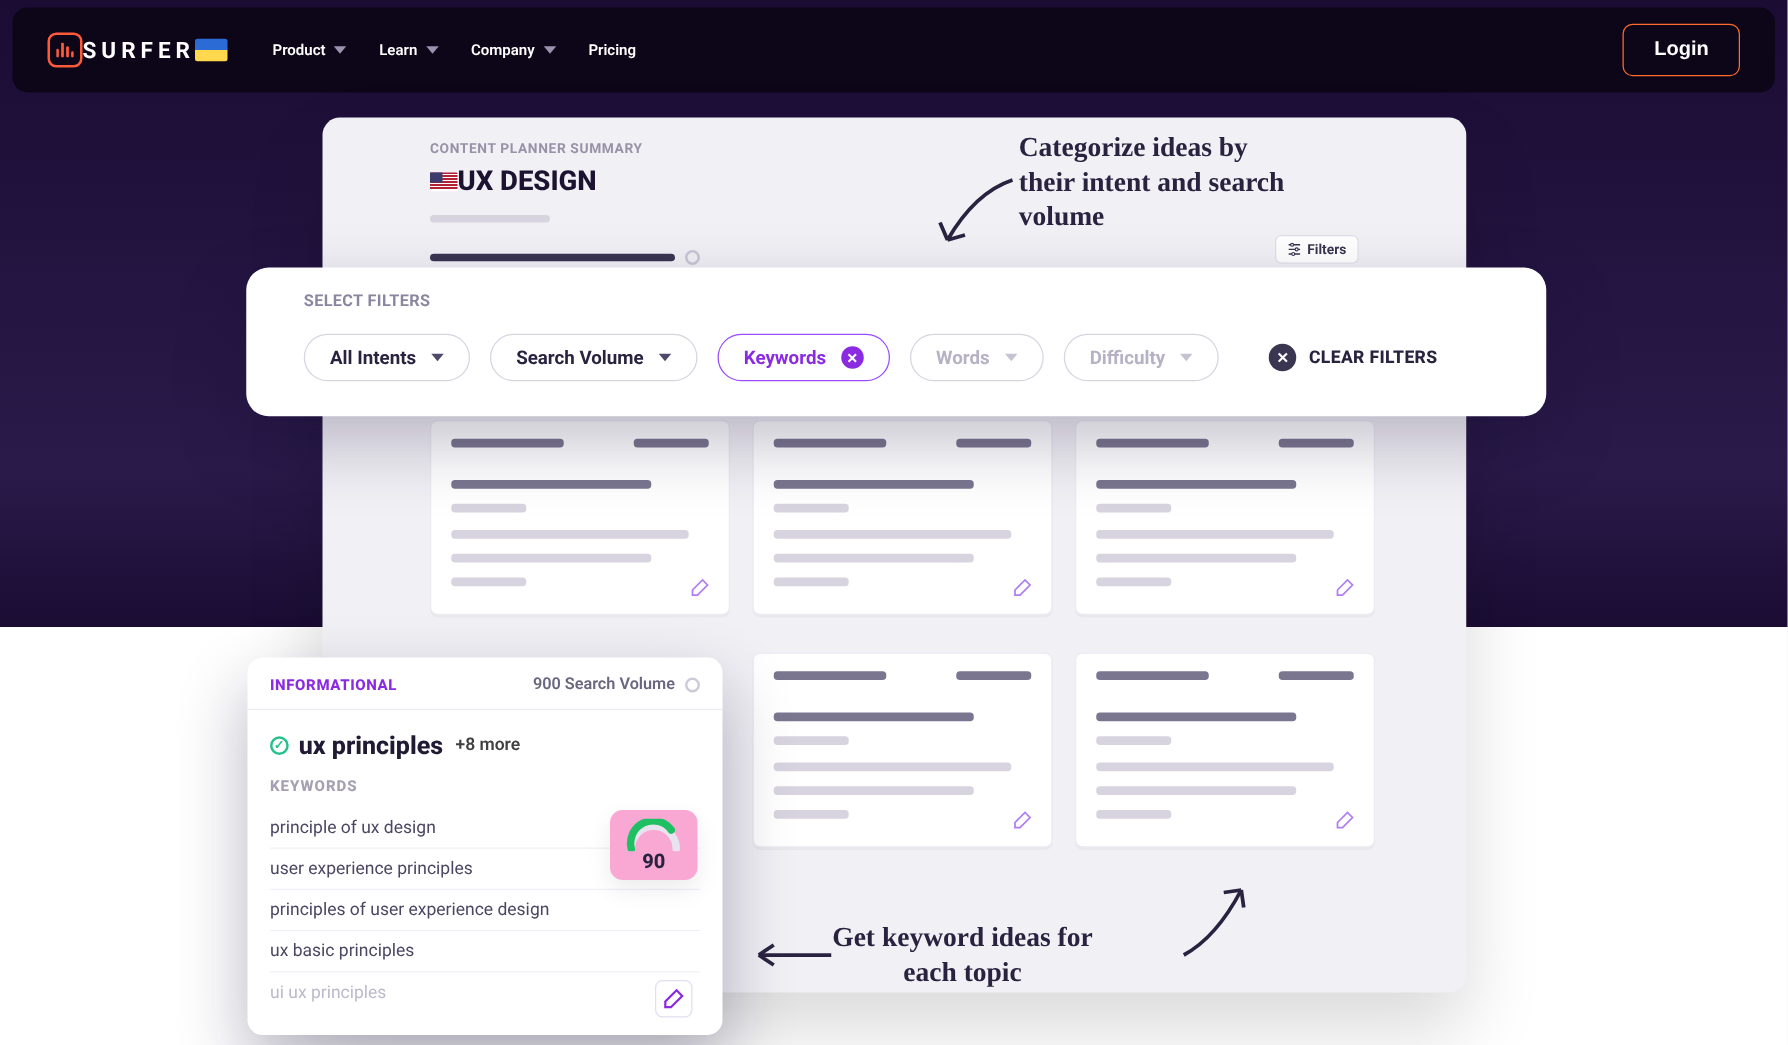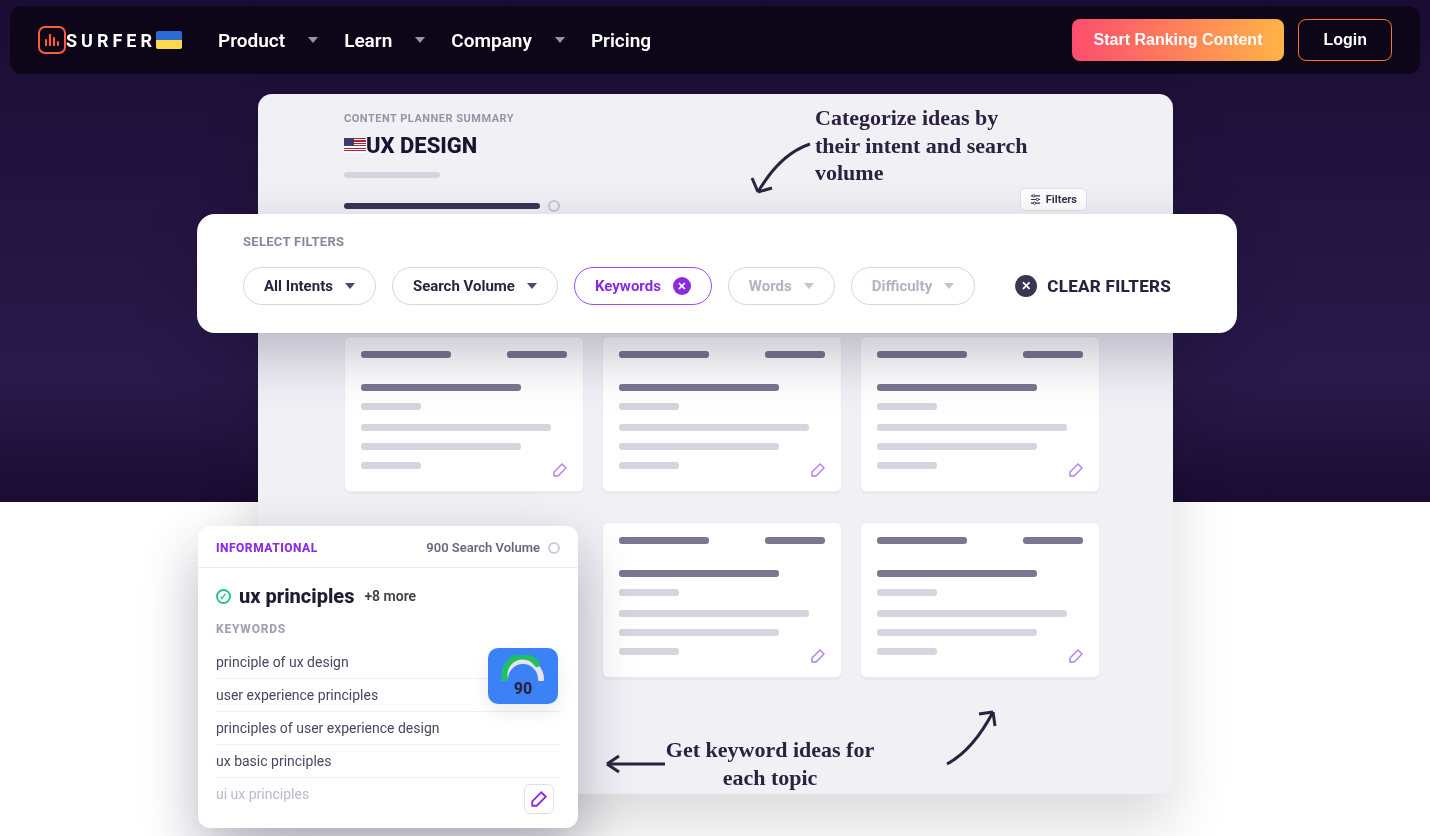--- a/index.html
+++ b/index.html
@@ -21,21 +21,21 @@
     align-items: center;
     padding: 0 28px;
     justify-content: space-between;
   }
   .nav-left { display: flex; align-items: center; gap: 28px; }
   .logo { display: flex; align-items: center; color: #fff; font-weight: 700; letter-spacing: 4px; font-size: 18px; }
   .logo-icon { width: 28px; height: 28px; border: 2.5px solid #ff5b3b; border-radius: 7px; display:flex; align-items:center; justify-content:center; }
   .logo-icon svg { display:block; }
   .flag-ua { width: 26px; height: 18px; background: linear-gradient(180deg,#2a6bd6 0 50%,#ffd84d 50% 100%); border-radius:2px; }
   .nav-menu { display: flex; gap: 26px; margin-left: 8px; }
-  .nav-item { color: #fff; font-size: 19px; font-weight: 600; display:flex; align-items:center; gap:23px; cursor:pointer; }
+  .nav-item { color: #fff; font-size: 12px; font-weight: 600; display:flex; align-items:center; gap:7px; cursor:pointer; }
   .chev { width:0;height:0;border-left:5px solid transparent;border-right:5px solid transparent;border-top:6px solid #9a92ae; }
   .nav-right { display:flex; gap:14px; align-items:center; }
   .btn-cta {
     background: linear-gradient(90deg,#ff4d6d 0%, #ffb347 100%);
     color:#fff; font-weight:700; font-size:16px; padding: 12px 22px;
     border-radius:8px; border:none; cursor:pointer;
   }
   .btn-login {
     background: transparent; color:#fff; font-weight:700; font-size:16px;
     padding: 11px 24px; border-radius:8px; border: 1.5px solid #ff6b2c; cursor:pointer;
@@ -82,21 +82,21 @@
     display:flex; align-items:center; gap:12px; font-size:15px; font-weight:700;
     color:#2a2340; cursor:pointer; background:#fff;
   }
   .chip.muted { color:#b6b1c5; }
   .chip.active { border-color:#9a4dff; color:#8a2be2; }
   .chip .xmark { width:18px;height:18px;border-radius:50%;background:#8a2be2;color:#fff;display:flex;align-items:center;justify-content:center;font-size:11px;font-weight:700;}
   .chip .chev { border-top-color:#4f4868; }
   .chip.muted .chev { border-top-color:#c6c2d2; }
   .clear { display:flex; align-items:center; gap:10px; margin-left:24px; cursor:pointer;}
   .clear .xround { width:22px;height:22px;border-radius:50%;background:#3a3550;color:#fff;display:flex;align-items:center;justify-content:center;font-size:12px;font-weight:700;}
-  .clear span.t { font-weight:800; color:#2a2340; font-size:17px; letter-spacing:.3px;}
+  .clear span.t { font-weight:800; color:#2a2340; font-size:14px; letter-spacing:.3px;}
 
   
   .grid { position:absolute; left:86px; top:242px; display:grid; grid-template-columns: repeat(3, 240px); gap:18px; }
   .card, .card2 {
     background:#fff; border-radius:6px; box-shadow:0 2px 0 rgba(0,0,0,.03);
     padding:14px 16px 12px 16px; border:1px solid #eceaf2; position:relative; height:156px;
   }
   .row2 { position:absolute; left:86px; top:428px; display:grid; grid-template-columns: repeat(3, 240px); gap:18px; }
   .sk { height:7px; background:#d7d4df; border-radius:3px; margin-bottom:12px; }
   .sk.dark { background:#7b768f; }
@@ -124,21 +124,21 @@
   .ring { width:12px;height:12px;border-radius:50%;border:2px solid #cfcad9; margin-left:8px;}
   .detail-body { padding: 16px 18px 4px 18px; }
   .topic-row { display:flex; align-items:center; gap:8px; }
   .check { width:15px;height:15px;border-radius:50%;border:2px solid #27c28b;display:flex;align-items:center;justify-content:center;color:#27c28b;font-size:10px;font-weight:900;}
   .topic { font-size:20px; font-weight:800; color:#201a33;}
   .more { color:#404040; font-size:14px; font-weight:600; margin-left:2px;}
   .kw-label { color:#a49fb3; font-size:12px; font-weight:800; letter-spacing:.8px; margin-top:14px;}
   .kwlist { margin-top:10px; }
   .kw { font-size:14px; color:#4c4662; padding:8px 0; border-bottom:1px solid #f1eff6;}
   .kw.faded { color:#bdb8ca; }
-  .gauge-box { position:absolute; right:20px; top:122px; background:#3b82f6; border-radius:10px;
+  .gauge-box { position:absolute; right:20px; top:122px; background:#f9a8d4; border-radius:10px;
     box-shadow:0 8px 20px rgba(0,0,0,.08); width:70px; height:56px; display:flex; flex-direction:column; align-items:center; justify-content:center; gap:2px;}
   .big-edit { position:absolute; right:24px; bottom:14px; width:30px;height:30px; color:#8a2be2;
     display:flex;align-items:center;justify-content:center; border:1.5px solid #e3ddf2; border-radius:6px;}
 
   
   .annot { position:absolute; font-family: "Comic Sans MS", "Bradley Hand", cursive; color:#2a2340; font-size:22px; line-height:1.25; font-weight:600;}
   .arrow-svg { position:absolute; }
 
 </style>
 </head>
@@ -167,21 +167,20 @@
       <div class="nav-item">
         <span>Company</span>
           <span class="chev"></span>
       </div>
       <div class="nav-item">
         <span>Pricing</span>
       </div>
     </div>
   </div>
   <div class="nav-right">
-    <button class="btn-cta">Start Ranking Content</button>
     <button class="btn-login">Login</button>
   </div>
 </div>
 
 <div class="stage">
 
   <div class="panel">
     <div class="panel-head">
       <div class="panel-sub">CONTENT PLANNER SUMMARY</div>
       <div class="panel-title-row">

